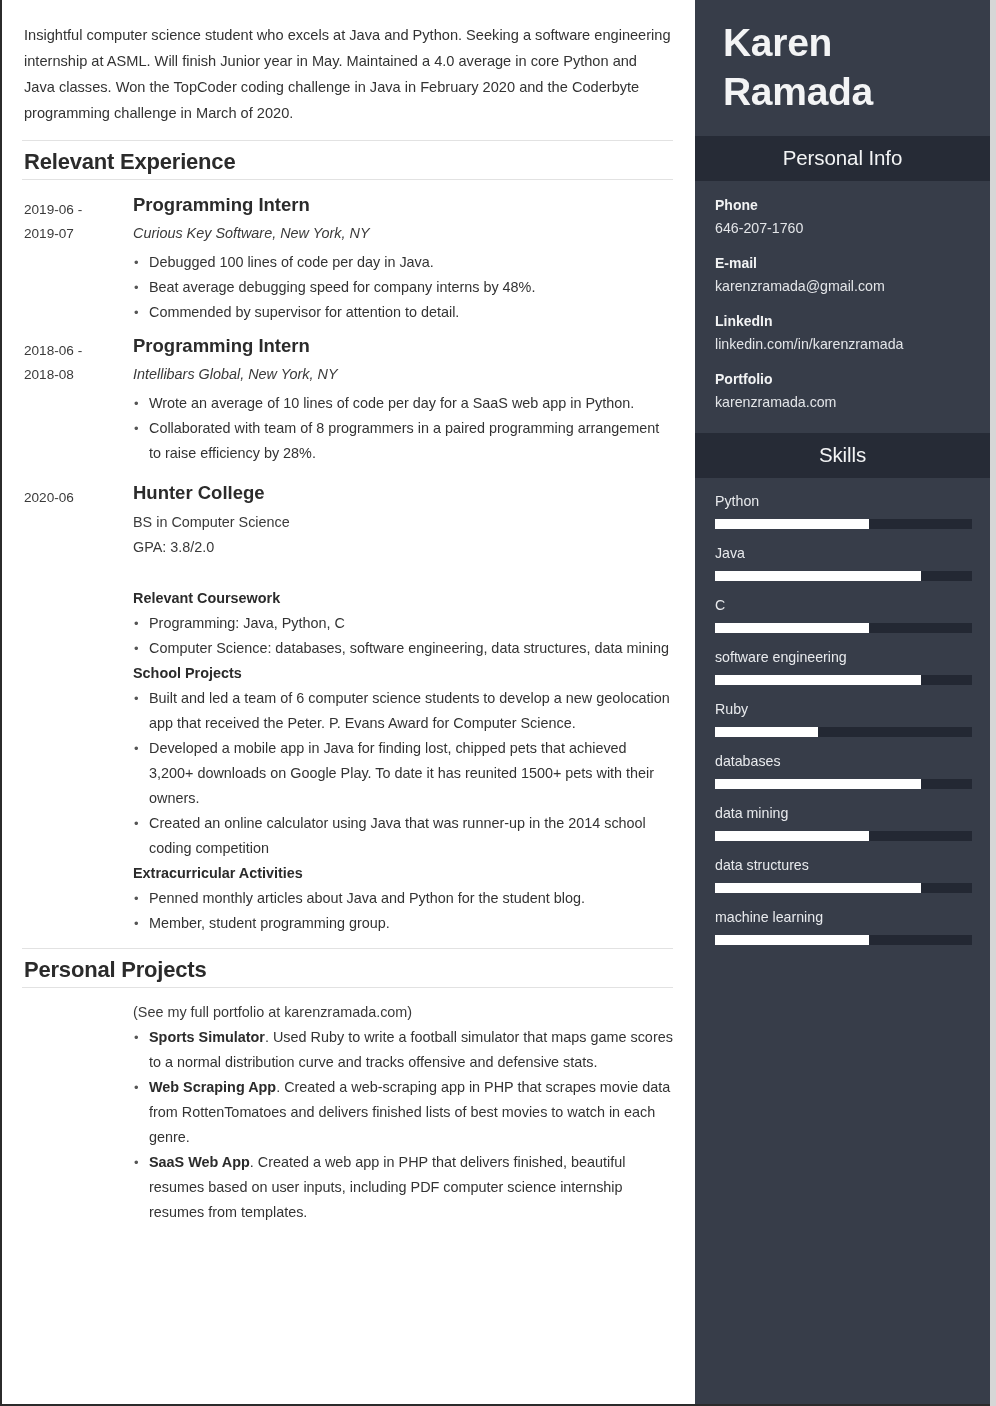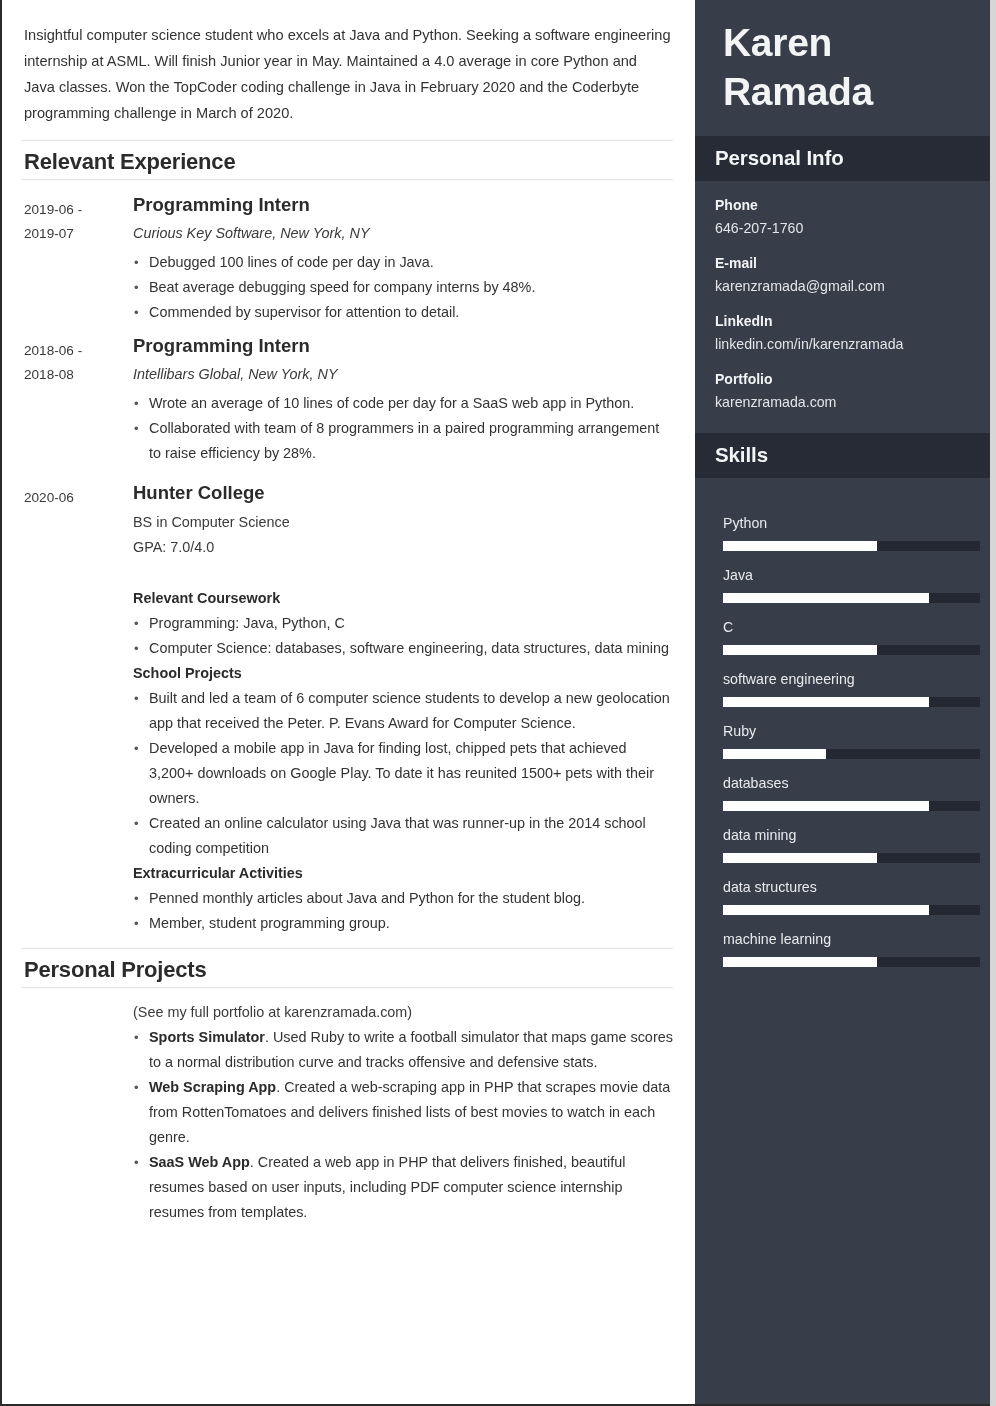--- a/index.html
+++ b/index.html
@@ -158,43 +158,44 @@
     font-size: 39px;
     font-weight: bold;
     line-height: 49px;
     color: #f3f4f5;
     letter-spacing: -0.3px;
   }
   .sb-bar {
     background: #262b36;
     padding: 10px 20px 11px 20px;
     font-size: 20.5px;
-    font-weight: bold;
+    font-weight: normal;
     color: #f3f4f5;
     letter-spacing: -0.1px;
+    text-align: center;
   }
   .sb-block {
     padding: 14px 20px 6px 20px;
     border-radius: 7px;
   }
   .info-item { margin-bottom: 14px; }
   .info-label {
     font-size: 14px;
     font-weight: bold;
     color: #f2f3f4;
     line-height: 21px;
     margin-bottom: 2px;
   }
   .info-value {
     font-size: 14.2px;
     color: #e3e5e8;
     line-height: 21px;
   }
 
-  .skills-block { padding: 13px 20px 10px 28px; margin-top: 22px; }
+  .skills-block { padding: 13px 20px 10px 20px; }
   .skill { margin-bottom: 14px; }
   .skill-name {
     font-size: 14.2px;
     color: #e8eaed;
     line-height: 20px;
     margin-bottom: 8px;
   }
   .skill-track {
     height: 10px;
     background: #232833;
@@ -263,21 +264,21 @@
 
     <div class="section" style="margin-top:14px;">
 
       <div class="entry">
         <div class="entry-date">
           <div>2020-06</div>
         </div>
         <div class="entry-body">
           <div class="entry-title">Hunter College</div>
           <div class="entry-plain">BS in Computer Science</div>
-          <div class="entry-plain">GPA: 7.0/4.0</div>
+          <div class="entry-plain">GPA: 3.8/2.0</div>
 
           <div class="entry-gap"></div>
 
           <div class="sub-head">Relevant Coursework</div>
           <ul class="bullets">
             <li>Programming: Java, Python, C</li>
             <li>Computer Science: databases, software engineering, data structures, data mining</li>
           </ul>
 
           <div class="sub-head">School Projects</div>

